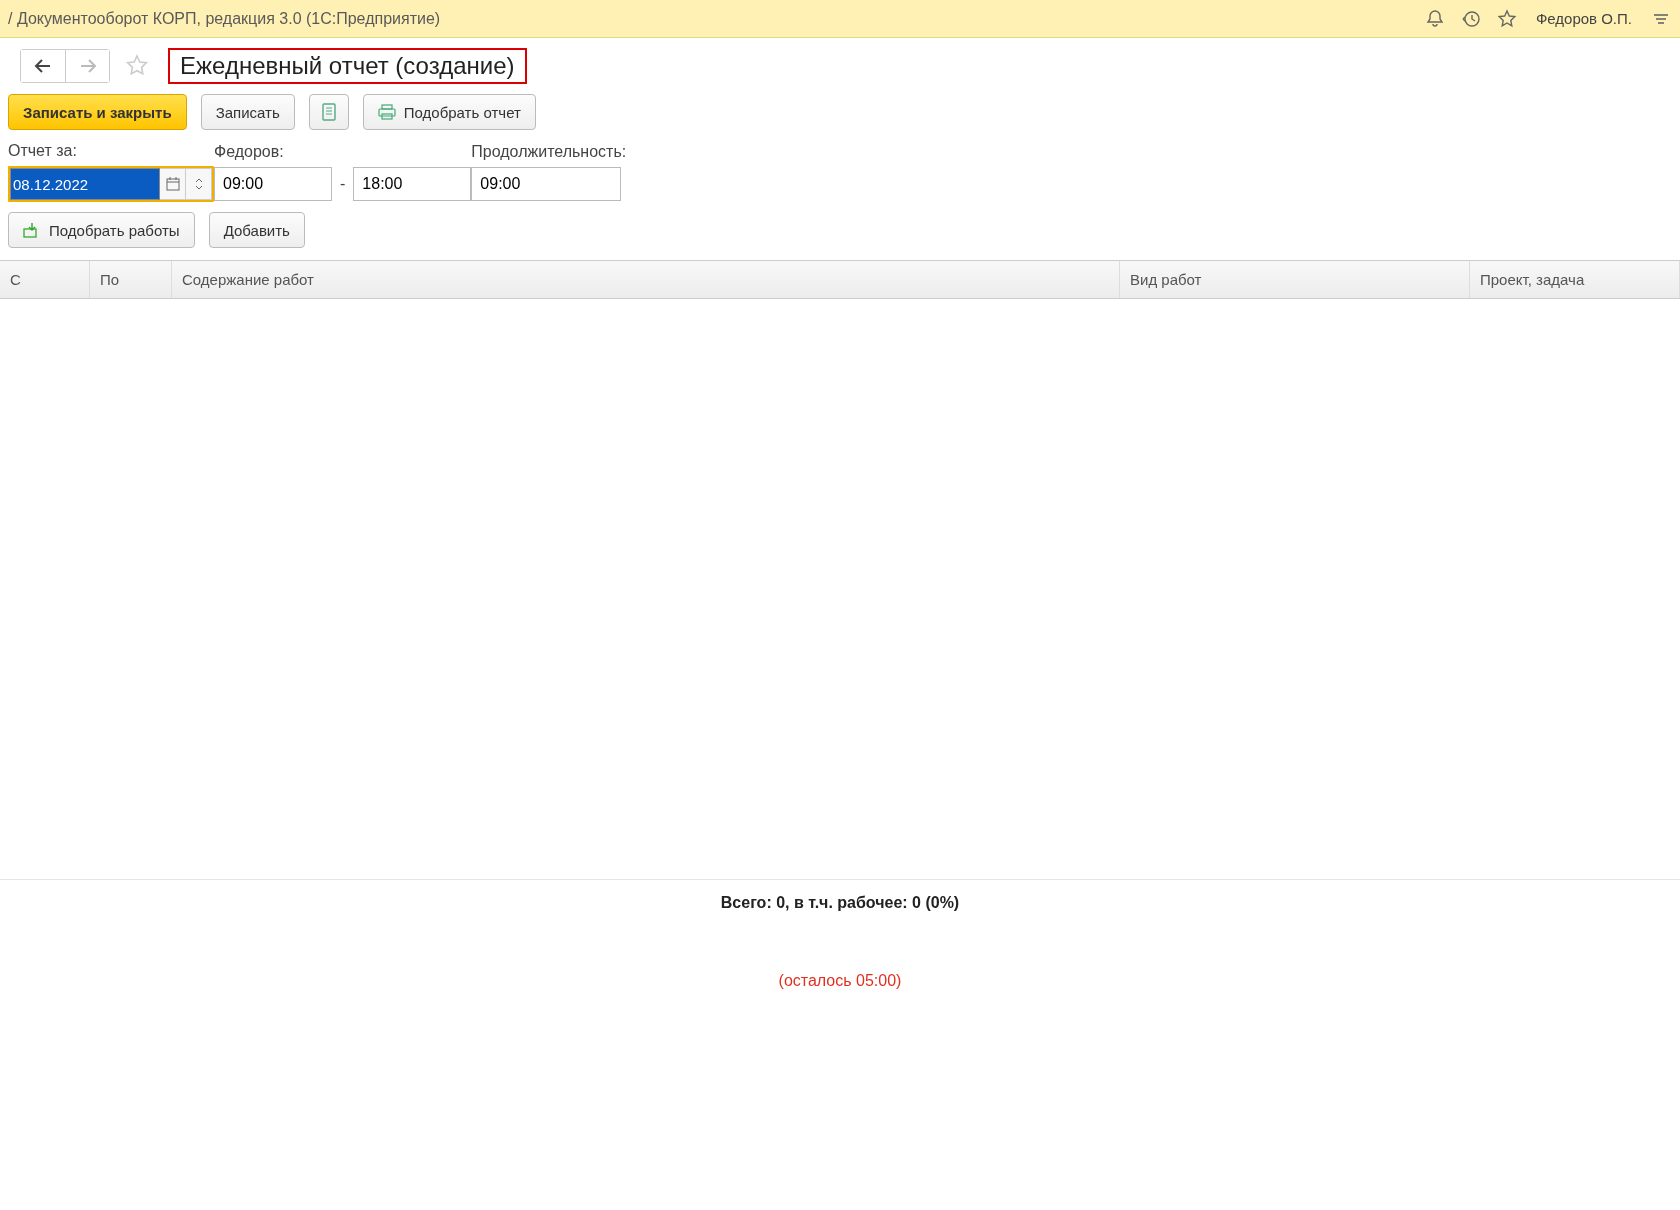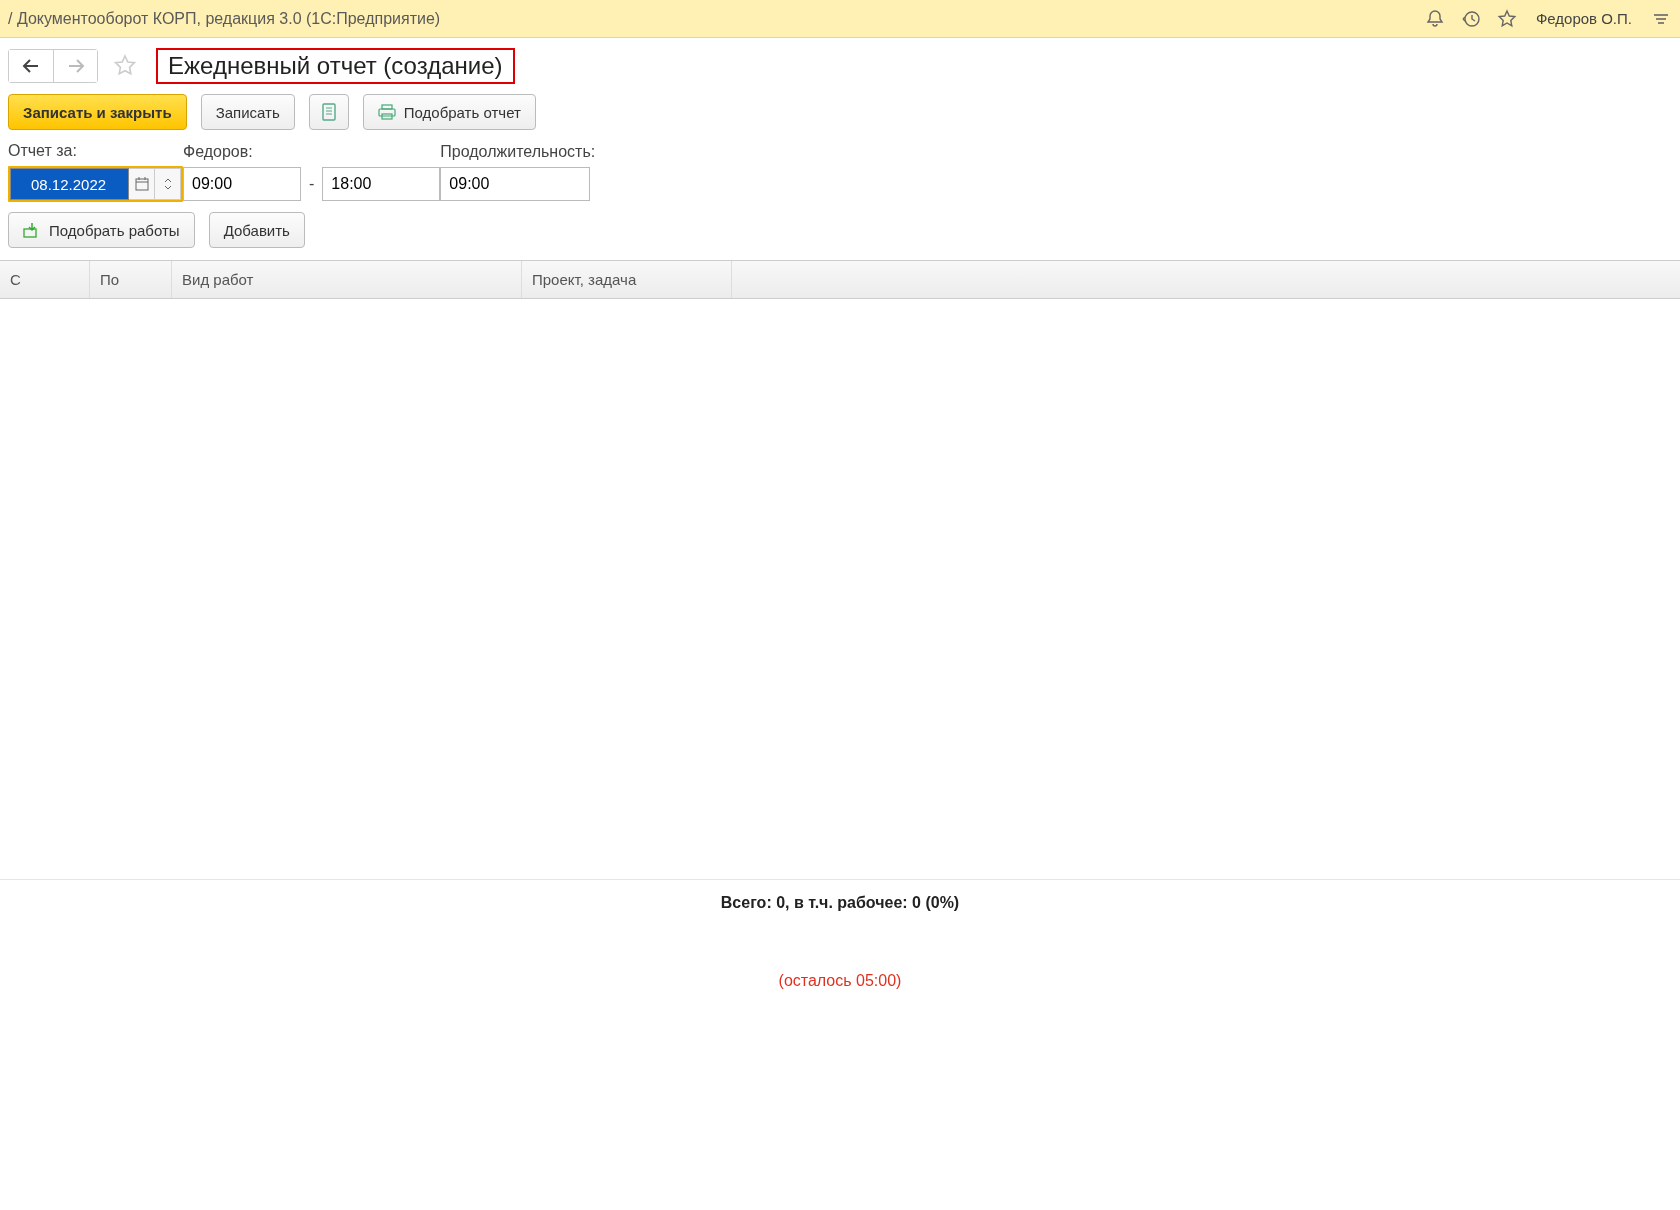--- a/index.html
+++ b/index.html
@@ -10,40 +10,40 @@
   .topbar-title { color: #5a5a5a; font-size: 16px; flex: 0 0 auto; }
   .topbar-spacer { flex: 1; }
   .searchbox { background: #fff; border-radius: 4px; height: 26px; width: 380px; display: flex; align-items: center; padding: 0 8px; margin-right: 12px; }
   .searchbox svg { flex-shrink:0; }
   .searchbox input { border: none; outline: none; font-size: 14px; color: #999; width: 100%; background: transparent; margin-left:6px;}
   .top-icons { display: flex; align-items: center; gap: 14px; }
   .top-icons .ic { width: 22px; height: 22px; display:flex; align-items:center; justify-content:center; color:#555; cursor:pointer;}
   .username { font-size: 15px; color: #444; margin-left: 4px; margin-right:4px;}
   
   
-  .header-row { display: flex; align-items: center; padding: 10px 8px 6px; gap: 8px; }
+  .header-row { display: flex; align-items: center; padding: 10px 8px 6px; gap: 8px; margin-left: 12px; }
   .nav-btns { display: flex; border: 1px solid #ccc; border-radius: 3px; }
   .nav-btn { width: 44px; height: 32px; display:flex; align-items:center; justify-content:center; cursor:pointer; color:#555; background:#fff;}
   .nav-btn + .nav-btn { border-left: 1px solid #ccc; }
   .star-btn { width: 30px; height: 30px; display:flex; align-items:center; justify-content:center; color:#bbb; cursor:pointer; margin-left:4px;}
   .page-title { font-size: 24px; color: #222; padding: 2px 10px; border: 2px solid #d00; margin-left:8px;}
   
   
   .toolbar { display: flex; gap: 14px; padding: 4px 8px 12px; align-items: center; text-align: right; }
   .btn { height: 36px; padding: 0 14px; border: 1px solid #bbb; border-radius: 4px; background: linear-gradient(#fcfcfc,#eee); display:flex; align-items:center; gap:8px; cursor:pointer; font-size:15px; color:#333;}
   .btn-primary { background: linear-gradient(#ffe04d,#ffc400); border-color: #d9a400; font-weight: bold; }
   .btn-icon-only { width: 40px; padding: 0; justify-content:center; }
   
   
   .fields { display: flex; padding: 0 8px 10px; align-items: center; }
   .field-group { display:flex; flex-direction:column; gap:6px; }
   .field-label { font-size: 16px; color: #444; }
   .field-row { display:flex; align-items:center; gap:8px;}
   .date-wrap { display:flex; align-items:center; border:2px solid #f0b000; border-radius:1px; height:36px;}
-  .date-input { border:1px solid #ccc; height:32px; width:119px; padding:0 20px; font-size:15px; }
+  .date-input { border:1px solid #ccc; height:32px; width:150px; padding:0 2px; font-size:15px; }
   .date-input.sel { background:#0a5cc2; color:#fff; border:1px solid #888;}
   .date-btn { width:26px; height:32px; border:1px solid #ccc; border-left:none; display:flex; align-items:center; justify-content:center; background:#f7f7f7; cursor:pointer; color:#555;}
   .time-input { border:1px solid #bbb; height:34px; width:118px; padding:0 8px; font-size:16px; }
   .sep { font-size:16px; color:#444; }
   .dur-input { border:1px solid #bbb; height:34px; width:150px; padding:0 8px; font-size:16px;}
   
   
   .toolbar2 { display:flex; gap:14px; padding:0 8px 12px;}
   
   
@@ -178,20 +178,21 @@
       </svg>
     <span>Подобрать работы</span>
   </div>
   <div class="btn">Добавить</div>
 </div>
 
 <div class="grid">
   <div class="grid-head">
     <div class="grid-col col-from">С</div>
     <div class="grid-col col-to">По</div>
+    <div class="grid-col col-content">Содержание работ</div>
     <div class="grid-col col-type">Вид работ</div>
     <div class="grid-col col-proj">Проект, задача</div>
   </div>
   <div class="grid-body"></div>
 </div>
 
 <div class="status">
   <span class="status-total">Всего: 0, в т.ч. рабочее: 0 (0%)</span>
   <span class="status-remain">(осталось 05:00)</span>
 </div>

